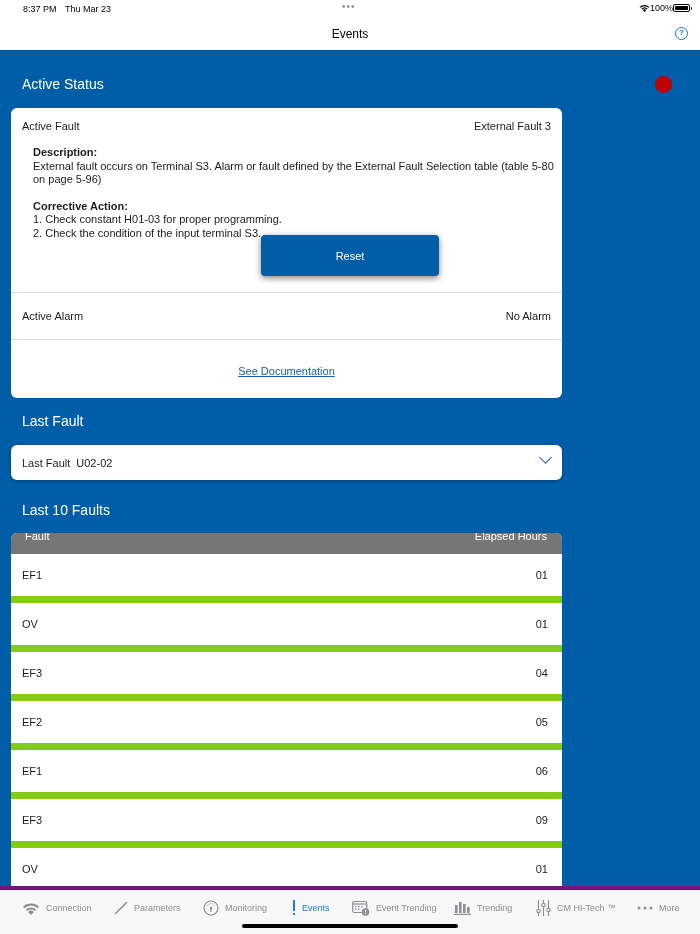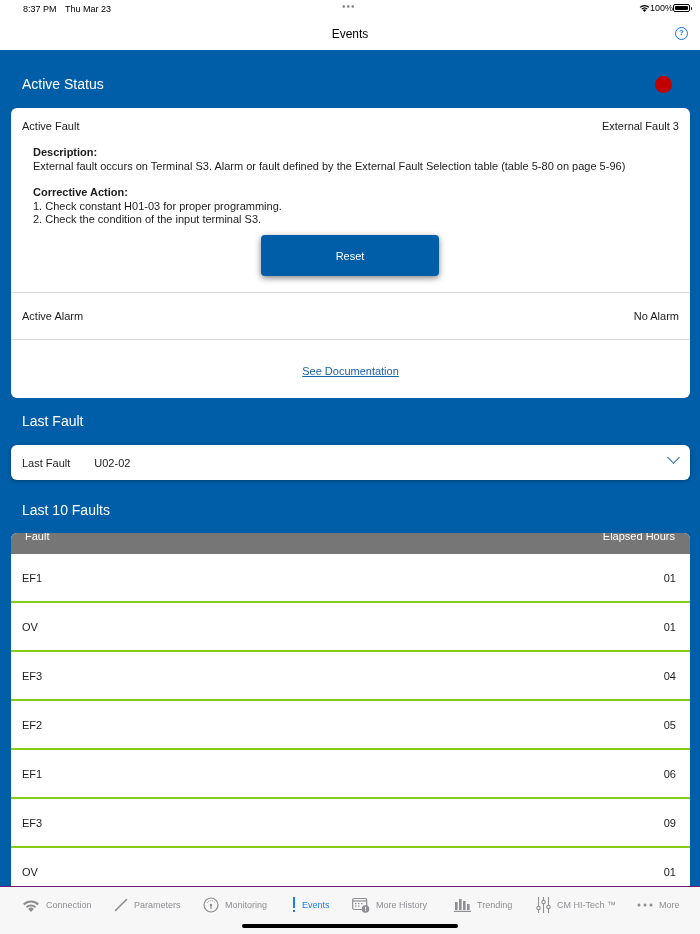--- a/index.html
+++ b/index.html
@@ -19,40 +19,40 @@
     
     .nav-bar { position: absolute; top: 18px; left: 0; width: 700px; height: 32px; background: #fff; }
     .nav-title { position: absolute; left: 0; right: 0; top: 9px; text-align: center; font-size: 12px; color: #000; }
     .help-icon { position: absolute; right: 12px; top: 9px; width: 13px; height: 13px; border: 1.3px solid #1a73e8; border-radius: 50%; color: #1a73e8; font-size: 8px; line-height: 10.5px; text-align: center; font-weight: bold; }
 
     
     .content { position: absolute; top: 50px; left: 0; width: 700px; height: 836px; background: #005ea8; overflow: hidden; }
     .section-title { position: absolute; left: 22px; color: #ffffff; font-size: 14px; }
     .status-dot { position: absolute; left: 655px; top: 26px; width: 17px; height: 17px; border-radius: 50%; background: #c00000; }
 
-    .card { position: absolute; left: 11px; width: 679px; background: #fff; border-radius: 6px; }
+    .card { position: absolute; left: 11px; width: 551px; background: #fff; border-radius: 6px; }
     .active-card { top: 58px; height: 290px; }
     .row-pair { position: absolute; left: 0; width: 100%; display: flex; justify-content: space-between; padding: 0 11px; font-size: 11px; color: #1c1c1e; }
     .desc-block { position: absolute; left: 22px; top: 38px; font-size: 11px; line-height: 13.5px; color: #1c1c1e; }
     .desc-block .h { font-weight: bold; }
     .desc-block .gap { height: 13px; }
     .reset-button { position: absolute; left: 250px; top: 127px; width: 178px; height: 41px; background: #005ea8; color: #fff; border: none; border-radius: 4px; font-size: 11px; box-shadow: 0 2px 6px rgba(0,0,0,0.5); display: flex; align-items: center; justify-content: center; font-family: "Liberation Sans", sans-serif; }
     .divider { position: absolute; left: 0; width: 100%; height: 1px; background: #dcdcdc; }
     .doc-link { position: absolute; left: 0; right: 0; top: 257px; text-align: center; font-size: 11px; color: #1a5fa8; text-decoration: underline; }
 
     .last-fault-select { top: 395px; height: 35px; display: flex; align-items: center; padding-left: 11px; font-size: 11px; color: #1c1c1e; box-shadow: 0 1px 4px rgba(0,0,0,0.3); }
-    .last-fault-select .value { margin-left: 24px; }
+    .last-fault-select .value { margin-left: 6px; }
     .chevron-down-icon { position: absolute; right: 12px; top: 12px; width: 9px; height: 9px; border-right: 1.6px solid #1a5fa8; border-bottom: 1.6px solid #1a5fa8; transform: rotate(45deg); top: 8px; }
 
     .faults-table { top: 483px; height: 360px; border-radius: 6px 6px 0 0; overflow: hidden; background: #fff; }
     .faults-header { height: 21px; background: #767676; display: flex; justify-content: space-between; align-items: center; padding: 0 15px 16px 14px; color: #fff; font-size: 11px; }
-    .fault-row { height: 49px; display: flex; justify-content: space-between; align-items: center; padding: 0 14px 0 11px; font-size: 11px; color: #1c1c1e; border-bottom: 2px solid #84cc16; }
-
-    
-    .tab-bar { position: absolute; top: 886px; left: 0; width: 700px; height: 48px; background: #f7f7f7; border-top: 1px solid #701a75; padding-left: 36px; }
+    .fault-row { height: 49px; display: flex; justify-content: space-between; align-items: center; padding: 0 14px 0 11px; font-size: 11px; color: #1c1c1e; border-bottom: 7px solid #84cc16; }
+
+    
+    .tab-bar { position: absolute; top: 886px; left: 0; width: 700px; height: 48px; background: #f7f7f7; border-top: 4px solid #701a75; padding-left: 36px; }
     .tab { position: absolute; top: 9px; display: flex; align-items: center; gap: 6px; font-size: 9px; color: #8e8e93; height: 18px; }
     .tab.active { color: #1a7fe0; }
     .tab svg { display: block; }
     .home-indicator { position: absolute; left: 242px; top: 924px; width: 216px; height: 4px; background: #000; border-radius: 2px; }
   </style>
 </head>
 <body>
 
 <div class="status-bar">
   <div class="left">
@@ -197,21 +197,21 @@
           <rect x="3" y="6" width="1.5" height="1.2"></rect>
           <rect x="6" y="6" width="1.5" height="1.2"></rect>
           <rect x="9" y="6" width="1.5" height="1.2"></rect>
           <rect x="3" y="8.5" width="1.5" height="1.2"></rect>
           <rect x="6" y="8.5" width="1.5" height="1.2"></rect>
         </g>
       <circle cx="13.5" cy="12" r="3.8" fill="#8e8e93"></circle>
       <rect x="13" y="9.8" width="1" height="2.6" fill="#fff"></rect>
       <rect x="13" y="13" width="1" height="1" fill="#fff"></rect>
     </svg>
-    <span>More History</span>
+    <span>Event Trending</span>
   </div>
   <div class="tab" style="left:454px;">
     <svg width="17" height="14" viewBox="0 0 17 14">
       <rect x="1" y="4" width="2.6" height="8" fill="#8e8e93"></rect>
       <rect x="5" y="1" width="2.6" height="11" fill="#8e8e93"></rect>
       <rect x="9" y="3" width="2.6" height="9" fill="#8e8e93"></rect>
       <rect x="13" y="6" width="2.6" height="6" fill="#8e8e93"></rect>
       <rect x="0" y="12.8" width="17" height="1.2" fill="#8e8e93"></rect>
     </svg>
     <span>Trending</span>

